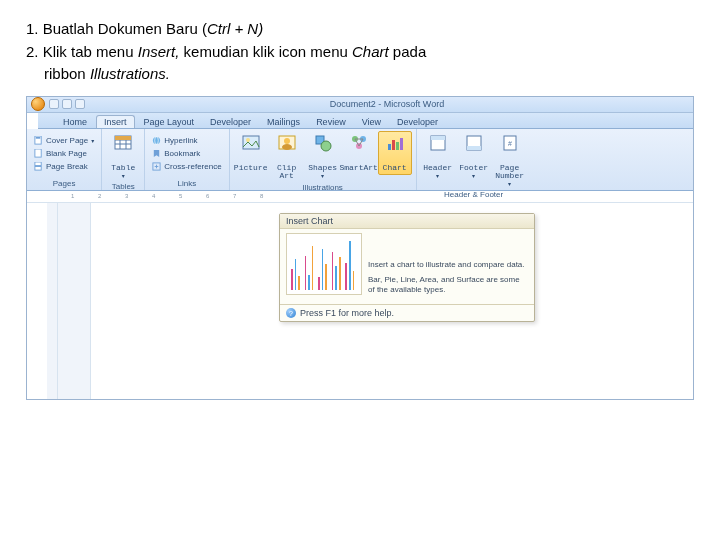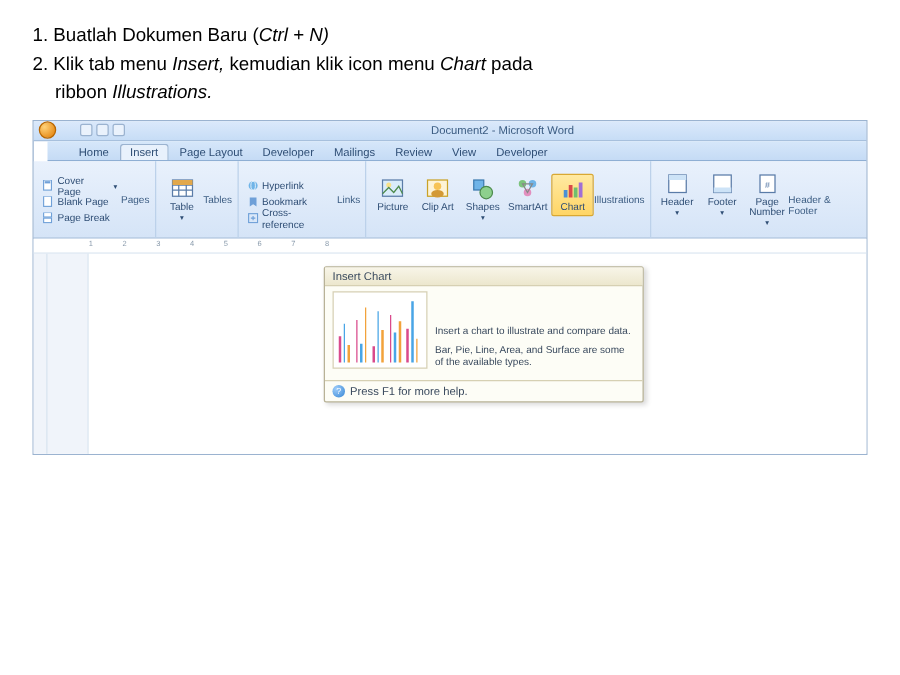--- a/index.html
+++ b/index.html
@@ -1,42 +1,42 @@
 <!DOCTYPE html>
 <html><head>
 <meta charset="utf-8">
 <style>
 * { box-sizing: border-box; margin: 0; padding: 0; }
 body { font-family: "Segoe UI", Tahoma, sans-serif; background: #fff; width: 720px; height: 540px; padding: 18px 26px; }
 .instr { font-size: 15px; line-height: 1.5; margin-bottom: 10px; }
 .instr .it { font-style: italic; }
 .app { border: 1px solid #9bb3d0; font-size: 9px; }
-.titlebar { height: 16px; background: linear-gradient(#dbe9fb,#c7ddf6); display: flex; align-items: center; padding: 0 4px; border-bottom: 1px solid #a7c0dd; gap: 15px; }
+.titlebar { height: 16px; background: linear-gradient(#dbe9fb,#c7ddf6); display: flex; align-items: center; padding: 0 4px; border-bottom: 1px solid #a7c0dd; }
 .orb { width: 14px; height: 14px; border-radius: 50%; background: radial-gradient(circle at 30% 30%, #ffd27a, #e07a00); border: 1px solid #b86600; margin-right: 4px; }
 .qat { display: flex; gap: 3px; }
 .qat-btn { width: 10px; height: 10px; background: #eaf2fc; border: 1px solid #9bb3d0; border-radius: 2px; }
 .title-txt { margin-left: auto; margin-right: auto; color: #3b5c82; font-size: 9px; }
 .tabs { display: flex; gap: 2px; background: linear-gradient(#d6e7fa,#c5dbf5); padding: 0 18px; height: 16px; align-items: flex-end; border-bottom: 1px solid #8fafd4; margin-left: 11px; }
 .tab { padding: 1px 7px; font-size: 9px; color: #2f4e75; border-top-left-radius: 3px; border-top-right-radius: 3px; }
 .tab.active { background: #e8f1fc; border: 1px solid #9bb3d0; border-bottom: none; }
 .ribbon { display: flex; background: linear-gradient(#e9f1fc,#d5e4f7); height: 62px; border-bottom: 1px solid #8fafd4; }
-.group { border-right: 1px solid #bcd1ea; padding: 2px 4px 0 4px; display: flex; flex-direction: row; align-items: center; }
+.group { border-right: 1px solid #bcd1ea; padding: 2px 4px 0 4px; display: flex; flex-direction: column; align-items: center; }
 .group-body { display: flex; gap: 2px; align-items: flex-start; flex: 1; }
 .group-label { font-size: 8px; color: #3b5c82; height: 11px; }
 .btn-v { display: flex; flex-direction: column; align-items: center; width: 34px; padding: 2px 1px; border: 1px solid transparent; border-radius: 2px; }
 .btn-v.hl { background: linear-gradient(#ffe9a2,#ffd566); border: 1px solid #d9a832; }
-.btn-lbl { font-size: 8px; color: #2f4e75; text-align: center; line-height: 1; margin-top: 2px; }
+.btn-lbl { font-size: 8px; color: #2f4e75; text-align: center; line-height: 1; margin-top: 12px; font-family: Liberation Mono, monospace; }
 .ico { width: 18px; height: 18px; display: flex; align-items: center; justify-content: center; }
 .btn-h { display: flex; align-items: center; gap: 3px; padding: 0 3px; height: 13px; font-size: 8px; color: #2f4e75; }
 .btn-h .mini { width: 9px; height: 9px; }
 .stack { display: flex; flex-direction: column; gap: 0; padding-top: 3px; }
 .splitarrow { font-size: 6px; color: #2f4e75; }
 .ruler-area { background: #fff; }
 .ruler-h { height: 12px; background: #fff; border-bottom: 1px solid #d7e3ef; display:flex; align-items:center; color:#8a9bac; font-size:6px; padding-left:44px; letter-spacing:11px; }
-.workspace { display: flex; height: 160px; }
+.workspace { display: flex; height: 196px; padding-left: 20px; }
 .left-gutter { width: 44px; background: #f0f4fa; border-right: 1px solid #d7e3ef; position: relative; }
 .ruler-v-marks { width:11px; height:100%; border-right:1px solid #d7e3ef; }
 .doc { flex: 1; background: #fff; position: relative; }
 .tooltip { position: absolute; top: 10px; left: 188px; width: 256px; background: #fdfdf6; border: 1px solid #b8b297; border-radius: 2px; box-shadow: 2px 2px 4px rgba(0,0,0,0.15); font-size: 9px; }
 .tt-title { background: linear-gradient(#f8f5e8,#ece7ce); padding: 2px 6px; color: #3a4a5e; border-bottom: 1px solid #d6d0b3; }
 .tt-body { display: flex; padding: 4px 6px; gap: 6px; }
 .tt-chart { width: 76px; height: 62px; border: 1px solid #d6d0b3; background: #fff; position: relative; display:flex; align-items:flex-end; justify-content:center; gap:2px; padding:4px; }
 .bar { width: 6px; }
 .tt-text { flex: 1; color: #3a4a5e; line-height: 1.2; font-size: 8px; margin-top: 27px; }
 .tt-text p { margin-bottom: 6px; }

